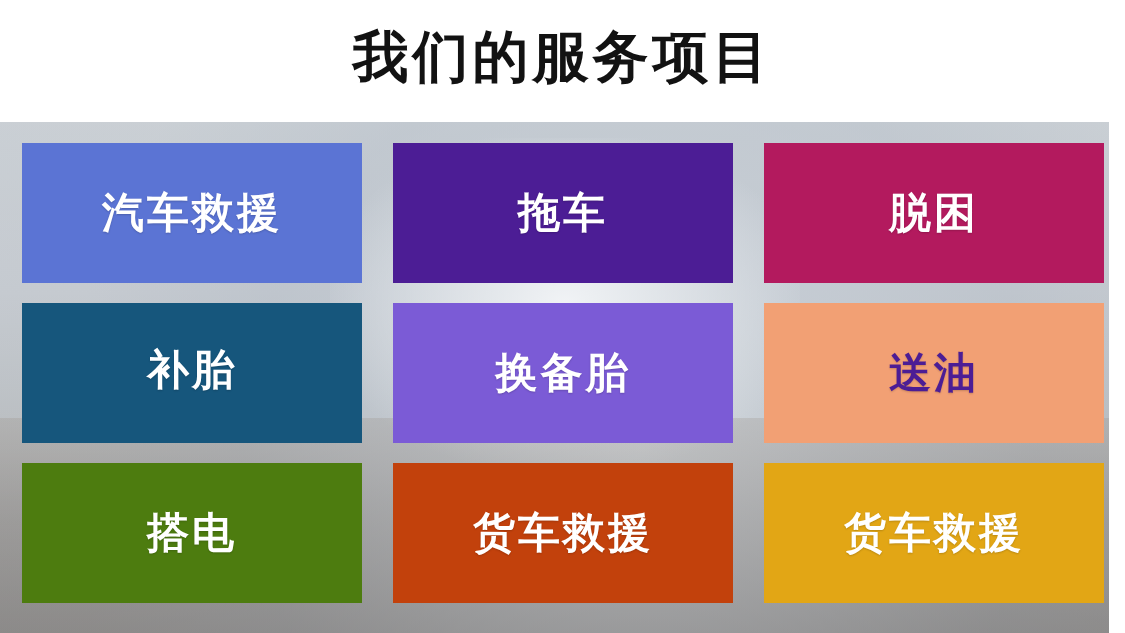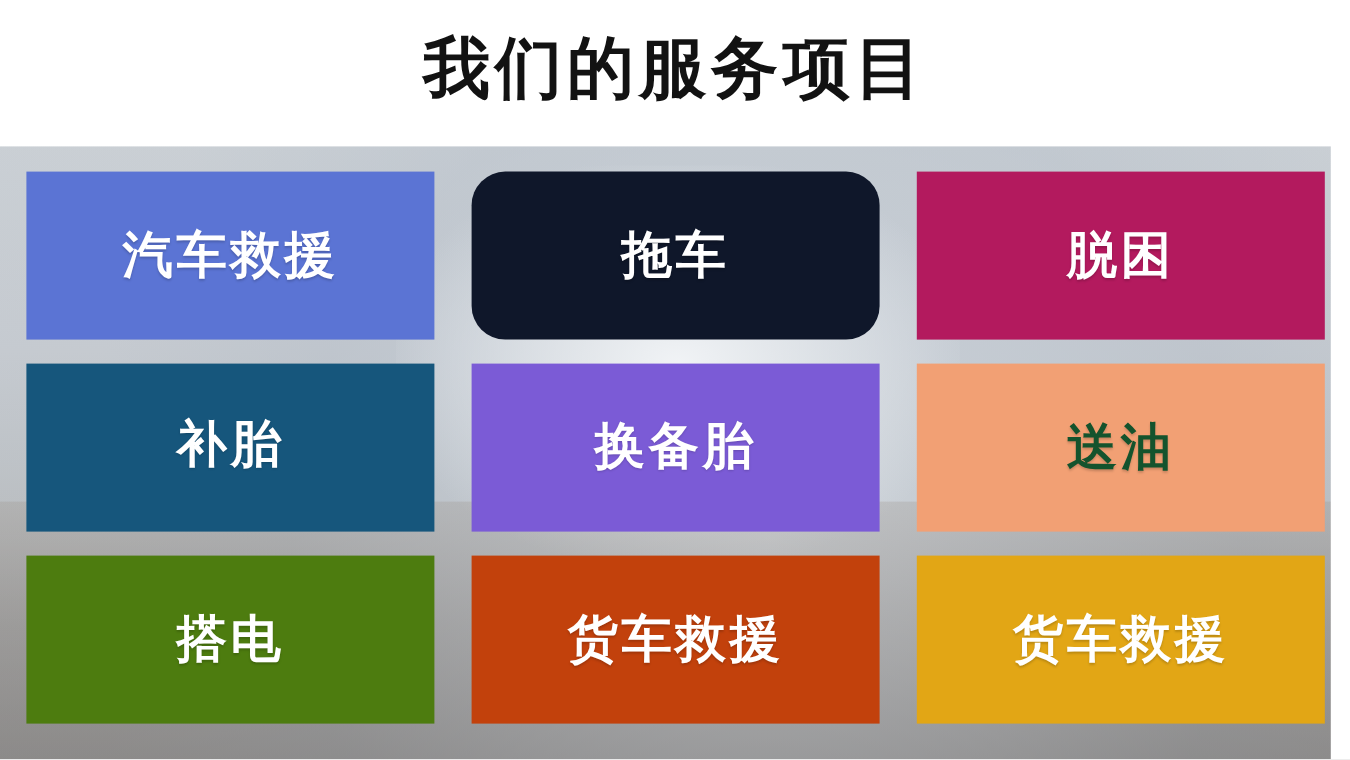--- a/index.html
+++ b/index.html
@@ -119,37 +119,37 @@
   <div id="bg-edge-right"></div>
 
   <div id="title" style="color: rgb(18, 18, 18);">我们的服务项目</div>
 
   <div id="grid">
 
     <div class="tile" style="background-color: rgb(91, 116, 212); color: rgb(255, 255, 255);">
       <span class="tile-label">汽车救援</span>
     </div>
 
-    <div class="tile" style="background-color: #0f172a; color: rgb(255, 255, 255); border-radius: 28px;">
+    <div class="tile" style="background-color: #4c1d95; color: rgb(255, 255, 255);">
       <span class="tile-label">拖车</span>
     </div>
 
     <div class="tile" style="background-color: rgb(179, 26, 94); color: rgb(255, 255, 255);">
       <span class="tile-label">脱困</span>
     </div>
 
     <div class="tile" style="background-color: rgb(22, 86, 124); color: rgb(255, 255, 255); font-family: Liberation Mono, monospace;">
       <span class="tile-label">补胎</span>
     </div>
 
     <div class="tile" style="background-color: rgb(123, 91, 214); color: rgb(255, 255, 255); font-family: Liberation Serif, serif;">
       <span class="tile-label">换备胎</span>
     </div>
 
-    <div class="tile" style="background-color: rgb(242, 160, 116); color: #14532d;">
+    <div class="tile" style="background-color: rgb(242, 160, 116); color: #4c1d95;">
       <span class="tile-label">送油</span>
     </div>
 
     <div class="tile" style="background-color: #4d7c0f; color: rgb(255, 255, 255);">
       <span class="tile-label">搭电</span>
     </div>
 
     <div class="tile" style="background-color: #c2410c; color: rgb(255, 255, 255);">
       <span class="tile-label">货车救援</span>
     </div>

